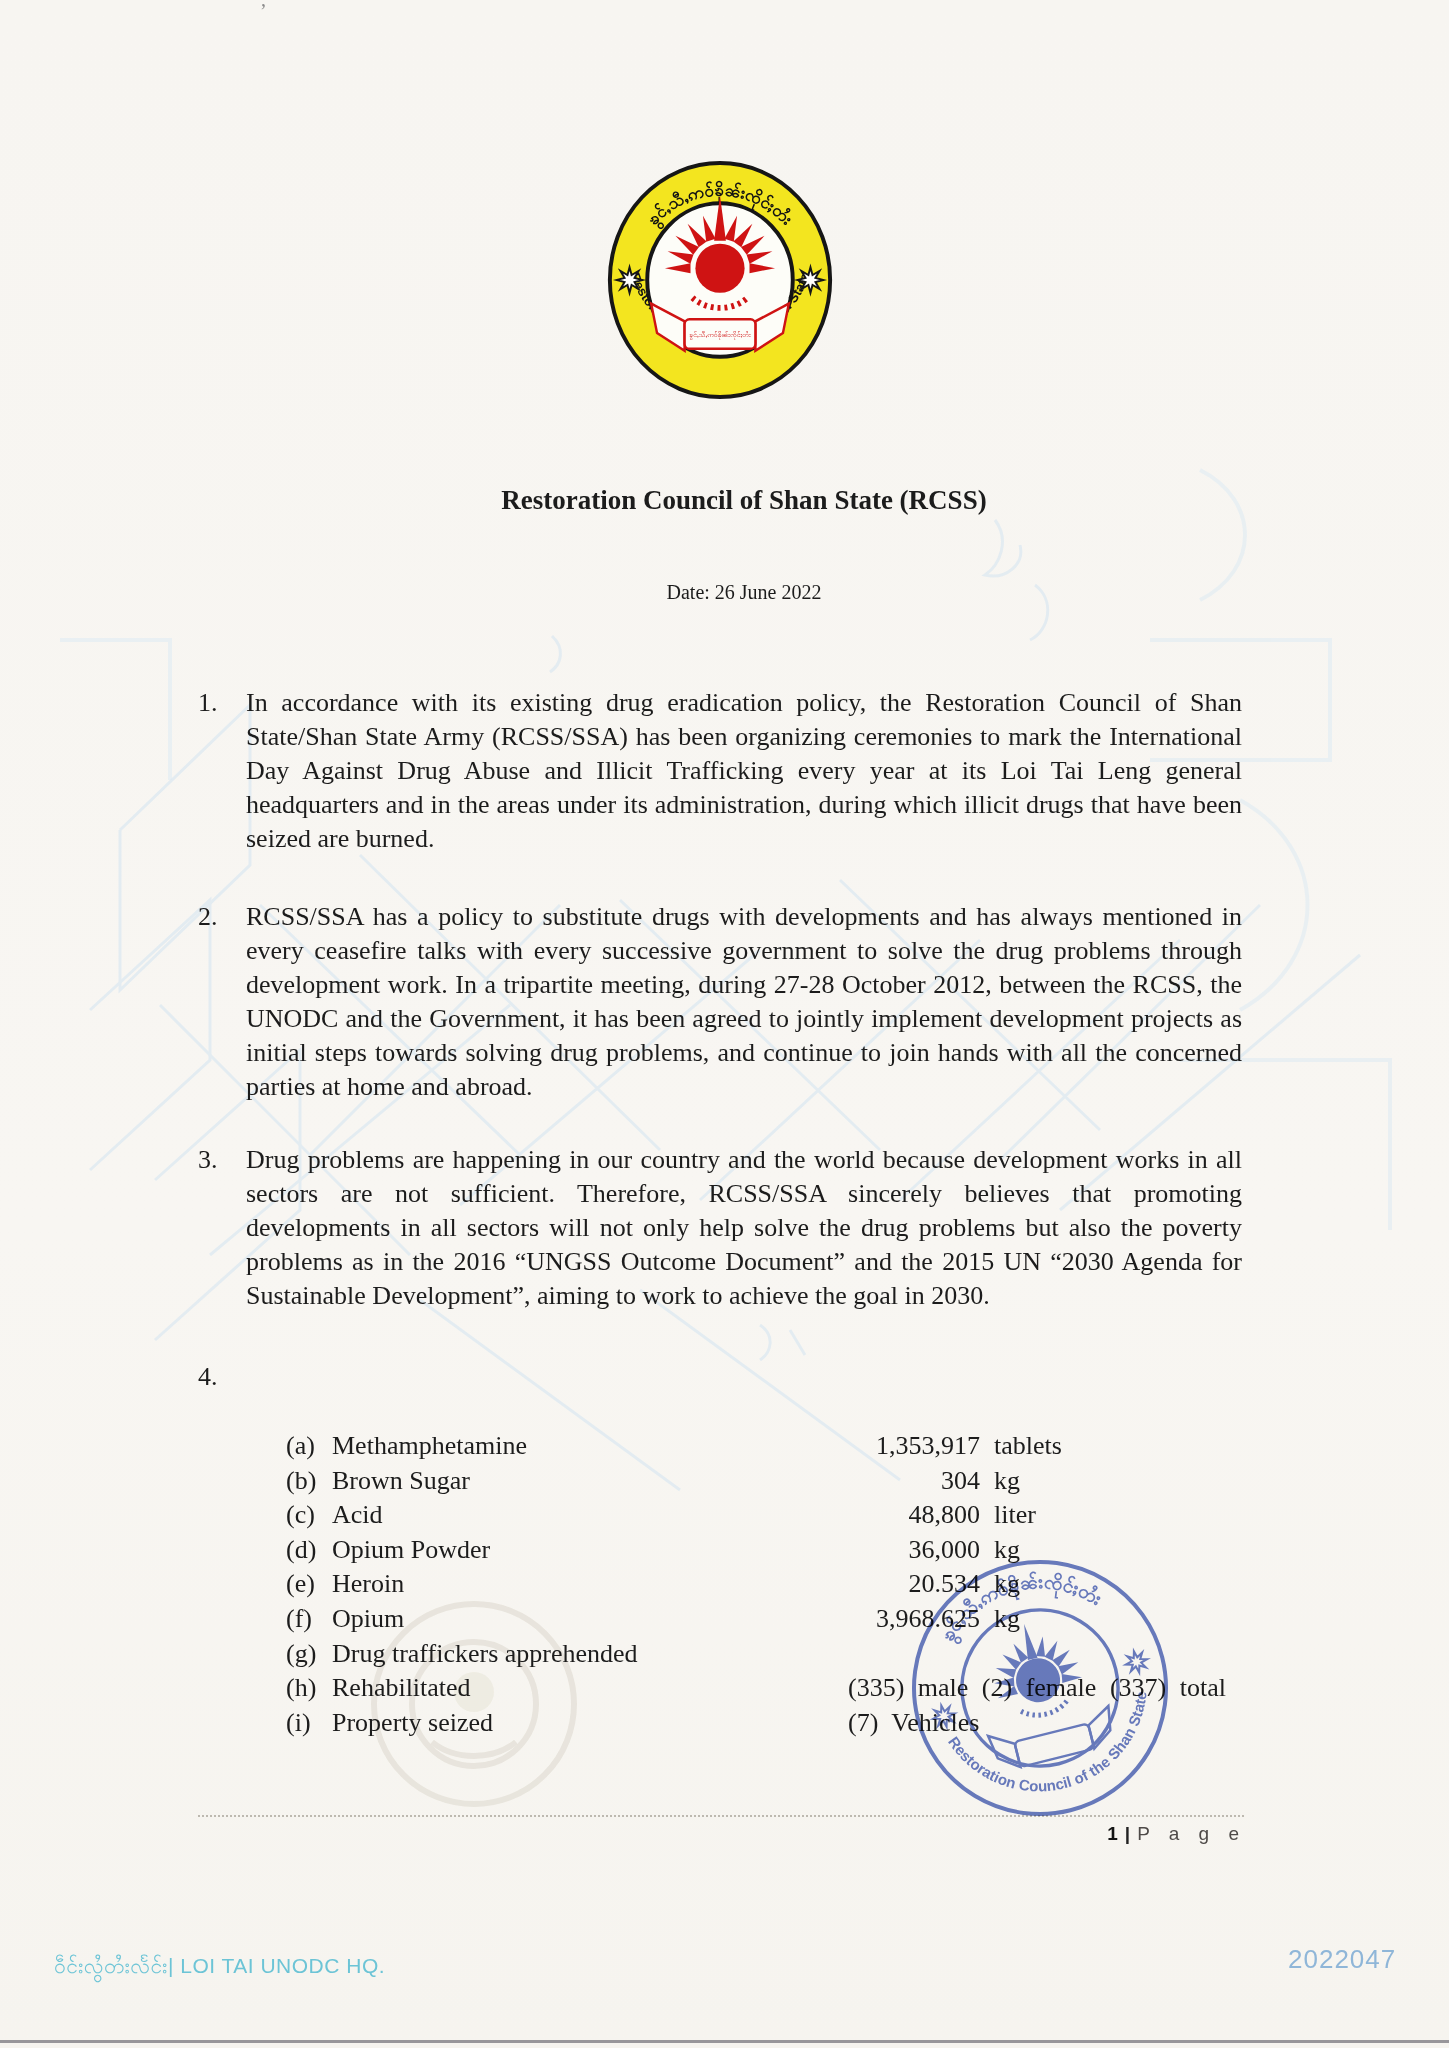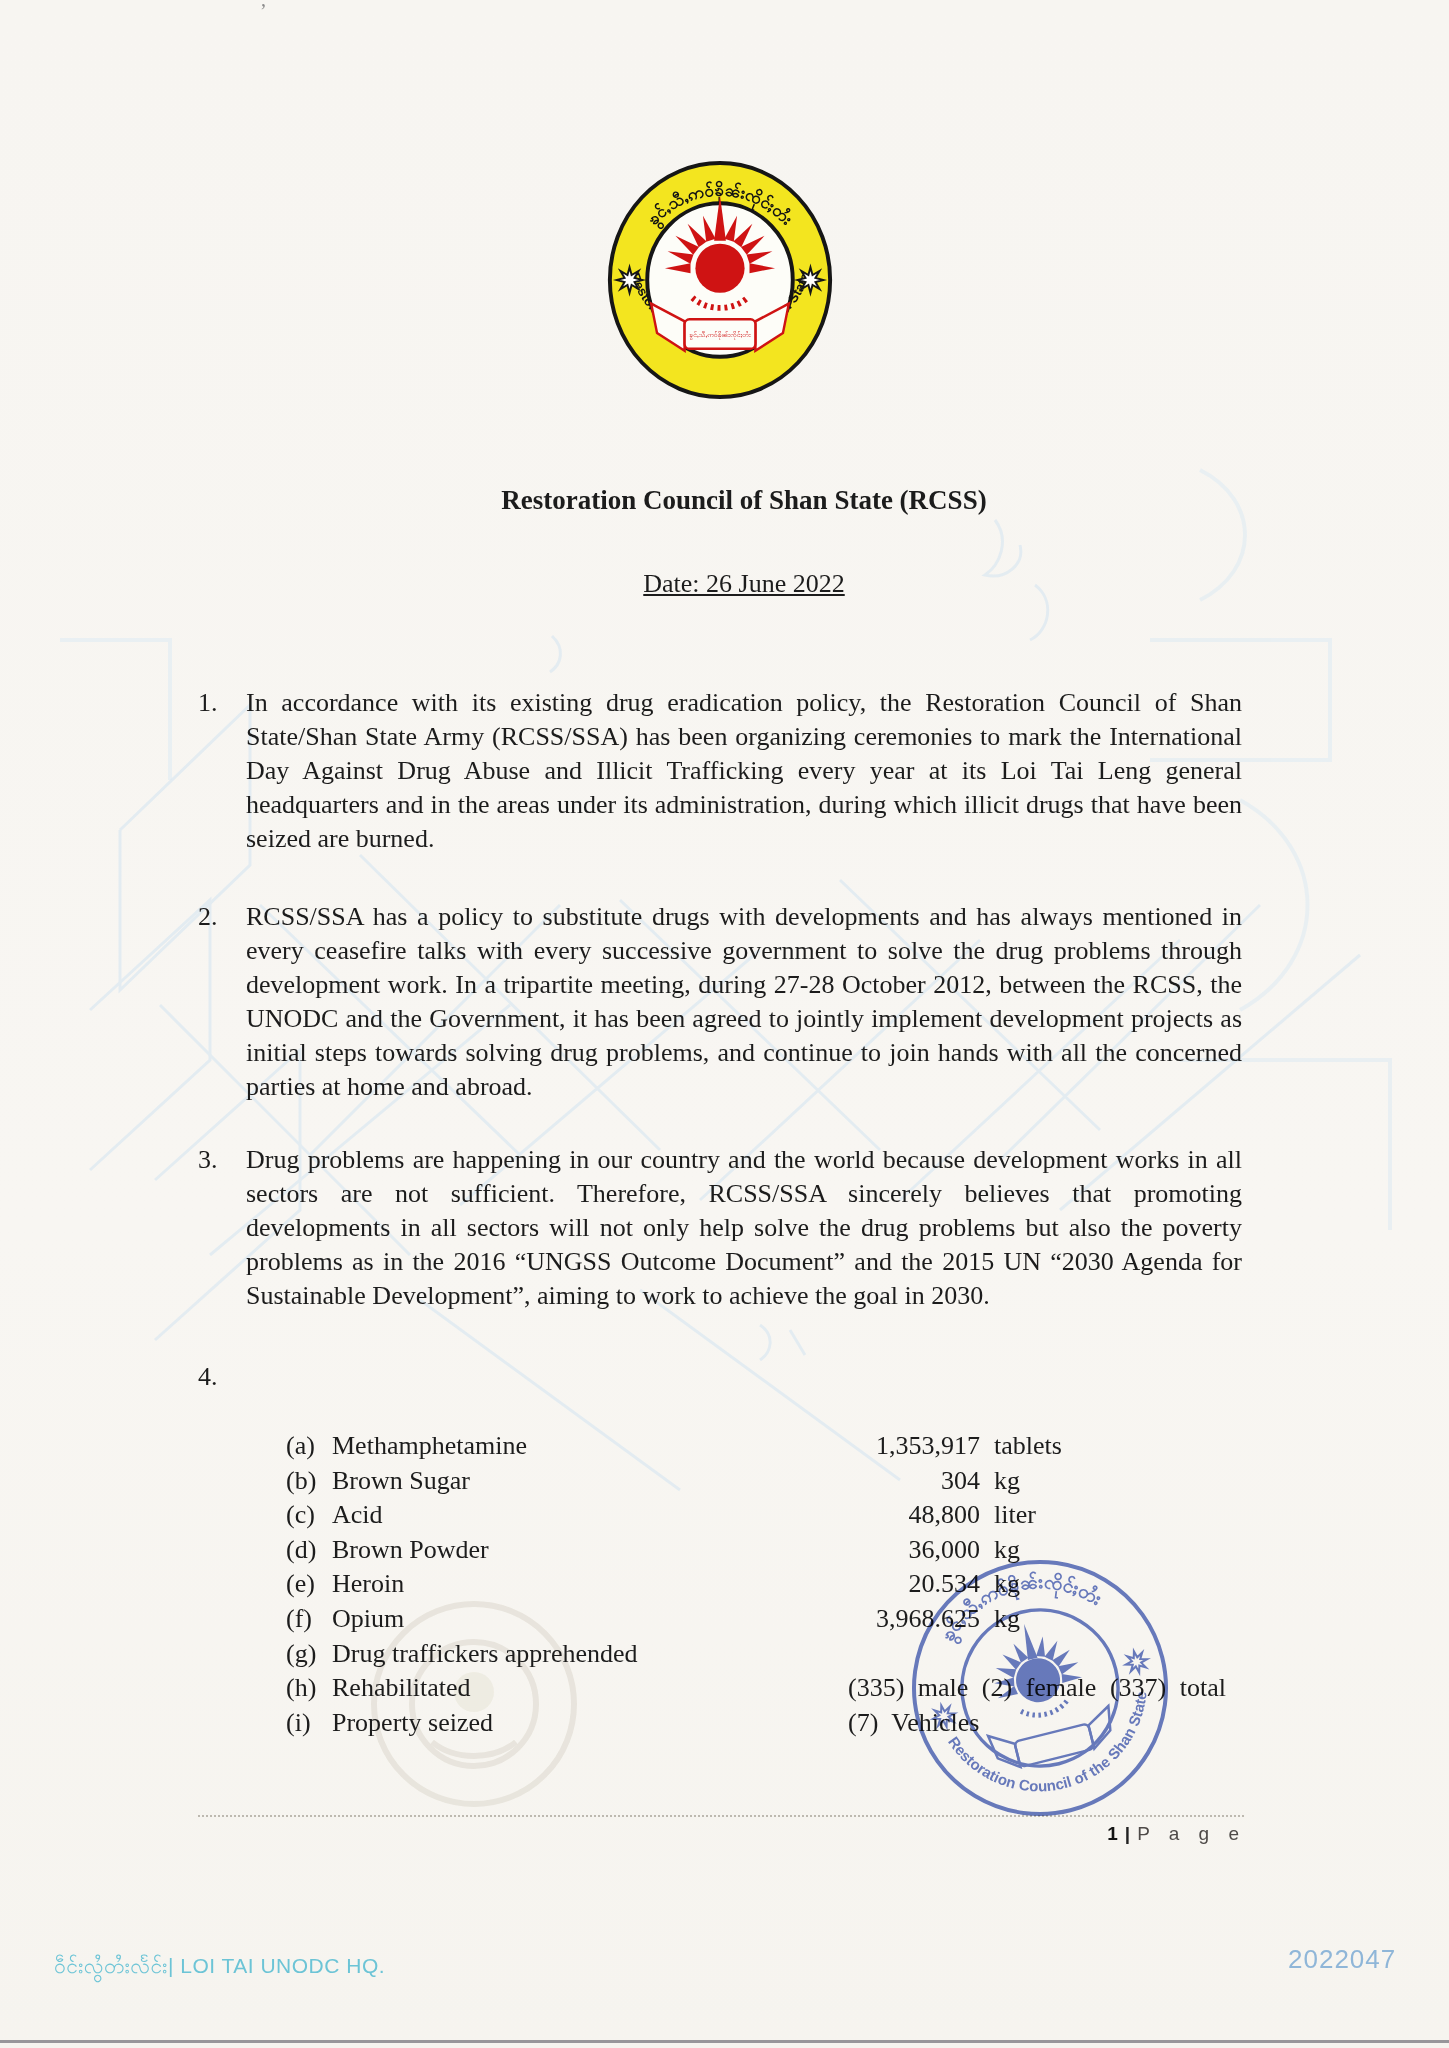--- a/index.html
+++ b/index.html
@@ -16,21 +16,21 @@
   .watermark{left:0;top:0;z-index:1;pointer-events:none;}
   
   .artifact{left:260px;top:0px;font-size:20px;color:#8a8a8a;z-index:2;}
   .bottom-edge{left:0;top:2040px;width:1449px;height:3px;background:#98969a;z-index:4;}
   
   .logo{left:602px;top:156px;width:236px;height:250px;z-index:2;}
   
   .title{left:246px;width:996px;text-align:center;font-weight:bold;font-size:27px;z-index:2;margin-top:9px;}
   .t1{top:476px;}
   .t2{top:531px;}
-  .date{top:560px;font-weight:normal;font-size:26px;text-decoration:underline;}
+  .date{top:572px;font-weight:normal;font-size:20px;}
   
   .para{left:0;width:1449px;z-index:2;font-size:26px;line-height:34px;}
   .para-num{position:absolute;left:198px;top:0;}
   .para-text{margin-left:246px;width:996px;text-align:justify;}
   .p1{top:686px;} .p2{top:900px;} .p3{top:1143px;} .p4{top:1360px;}
   
   .list{left:286px;top:1429px;width:1000px;z-index:2;font-size:26px;}
   .lrow{position:relative;height:34.6px;line-height:34.6px;}
   .l-key{position:absolute;left:0;}
   .l-label{position:absolute;left:46px;}
@@ -166,21 +166,21 @@
       <span class="v-unit">kg</span>
     </div>
     <div class="lrow">
       <span class="l-key">(c)</span>
       <span class="l-label">Acid</span>
       <span class="v-num">48,800</span>
       <span class="v-unit">liter</span>
     </div>
     <div class="lrow">
       <span class="l-key">(d)</span>
-      <span class="l-label">Brown Powder</span>
+      <span class="l-label">Opium Powder</span>
       <span class="v-num">36,000</span>
       <span class="v-unit">kg</span>
     </div>
     <div class="lrow">
       <span class="l-key">(e)</span>
       <span class="l-label">Heroin</span>
       <span class="v-num">20.534</span>
       <span class="v-unit">kg</span>
     </div>
     <div class="lrow">

